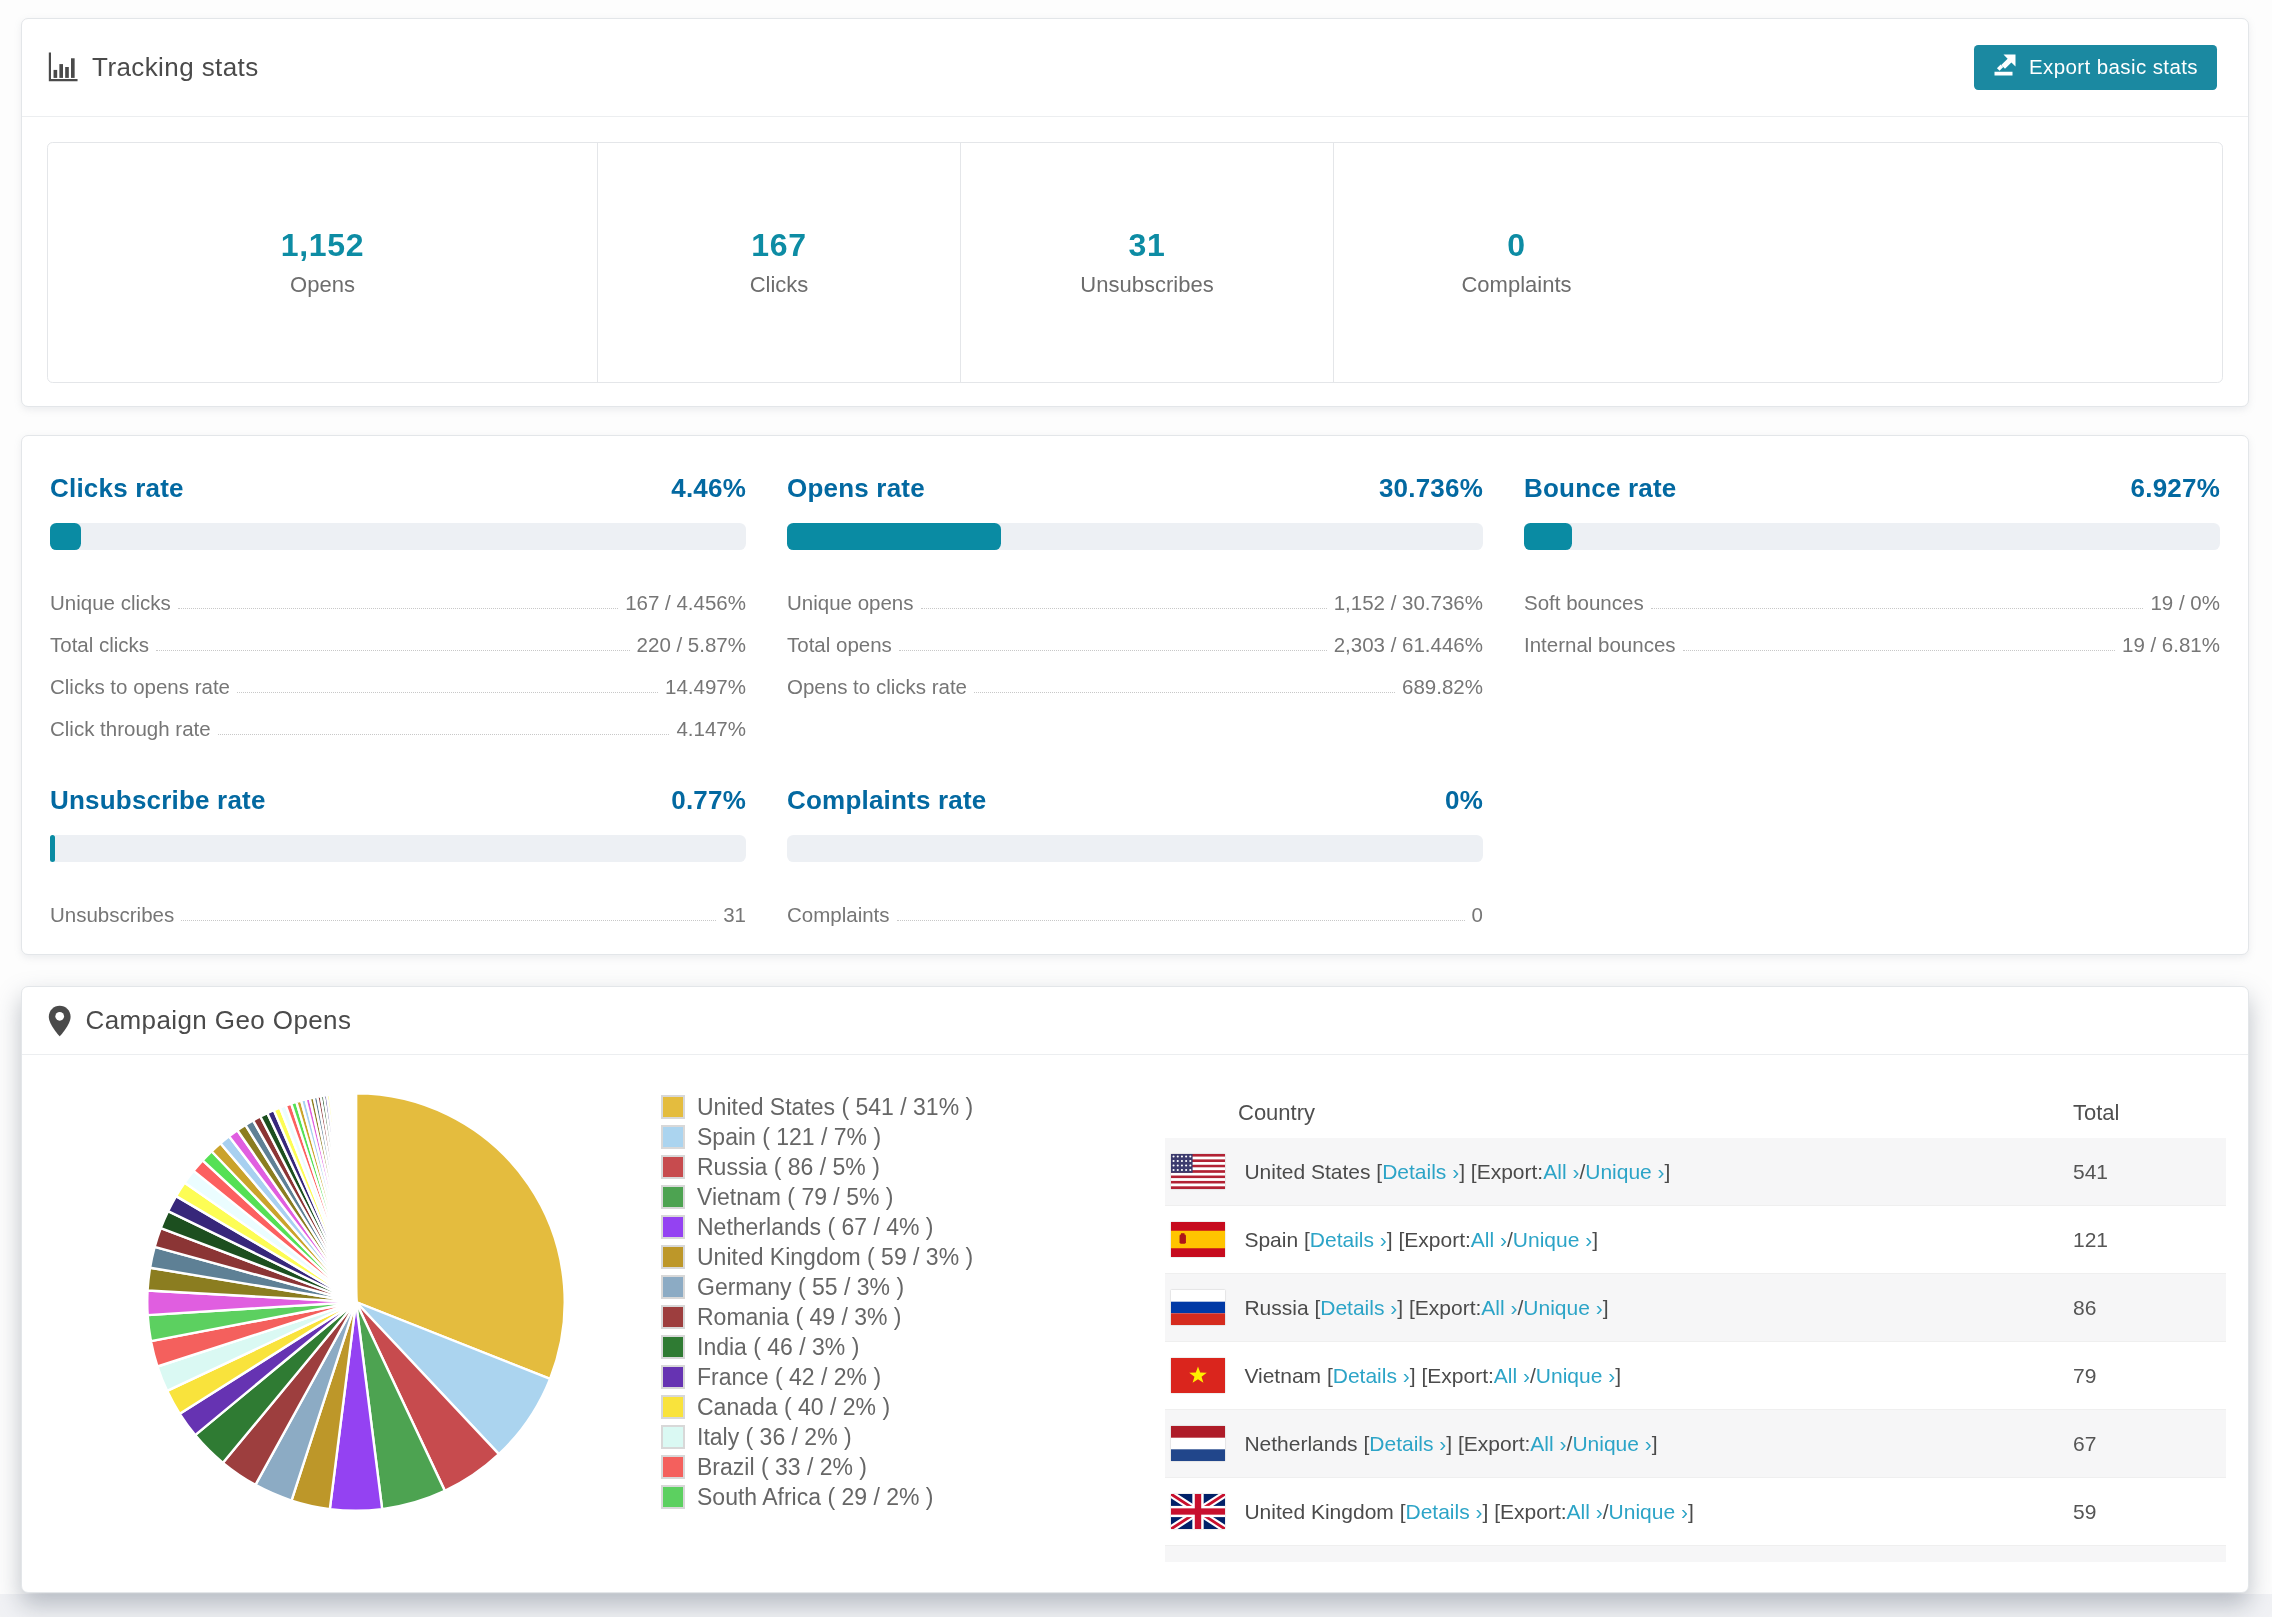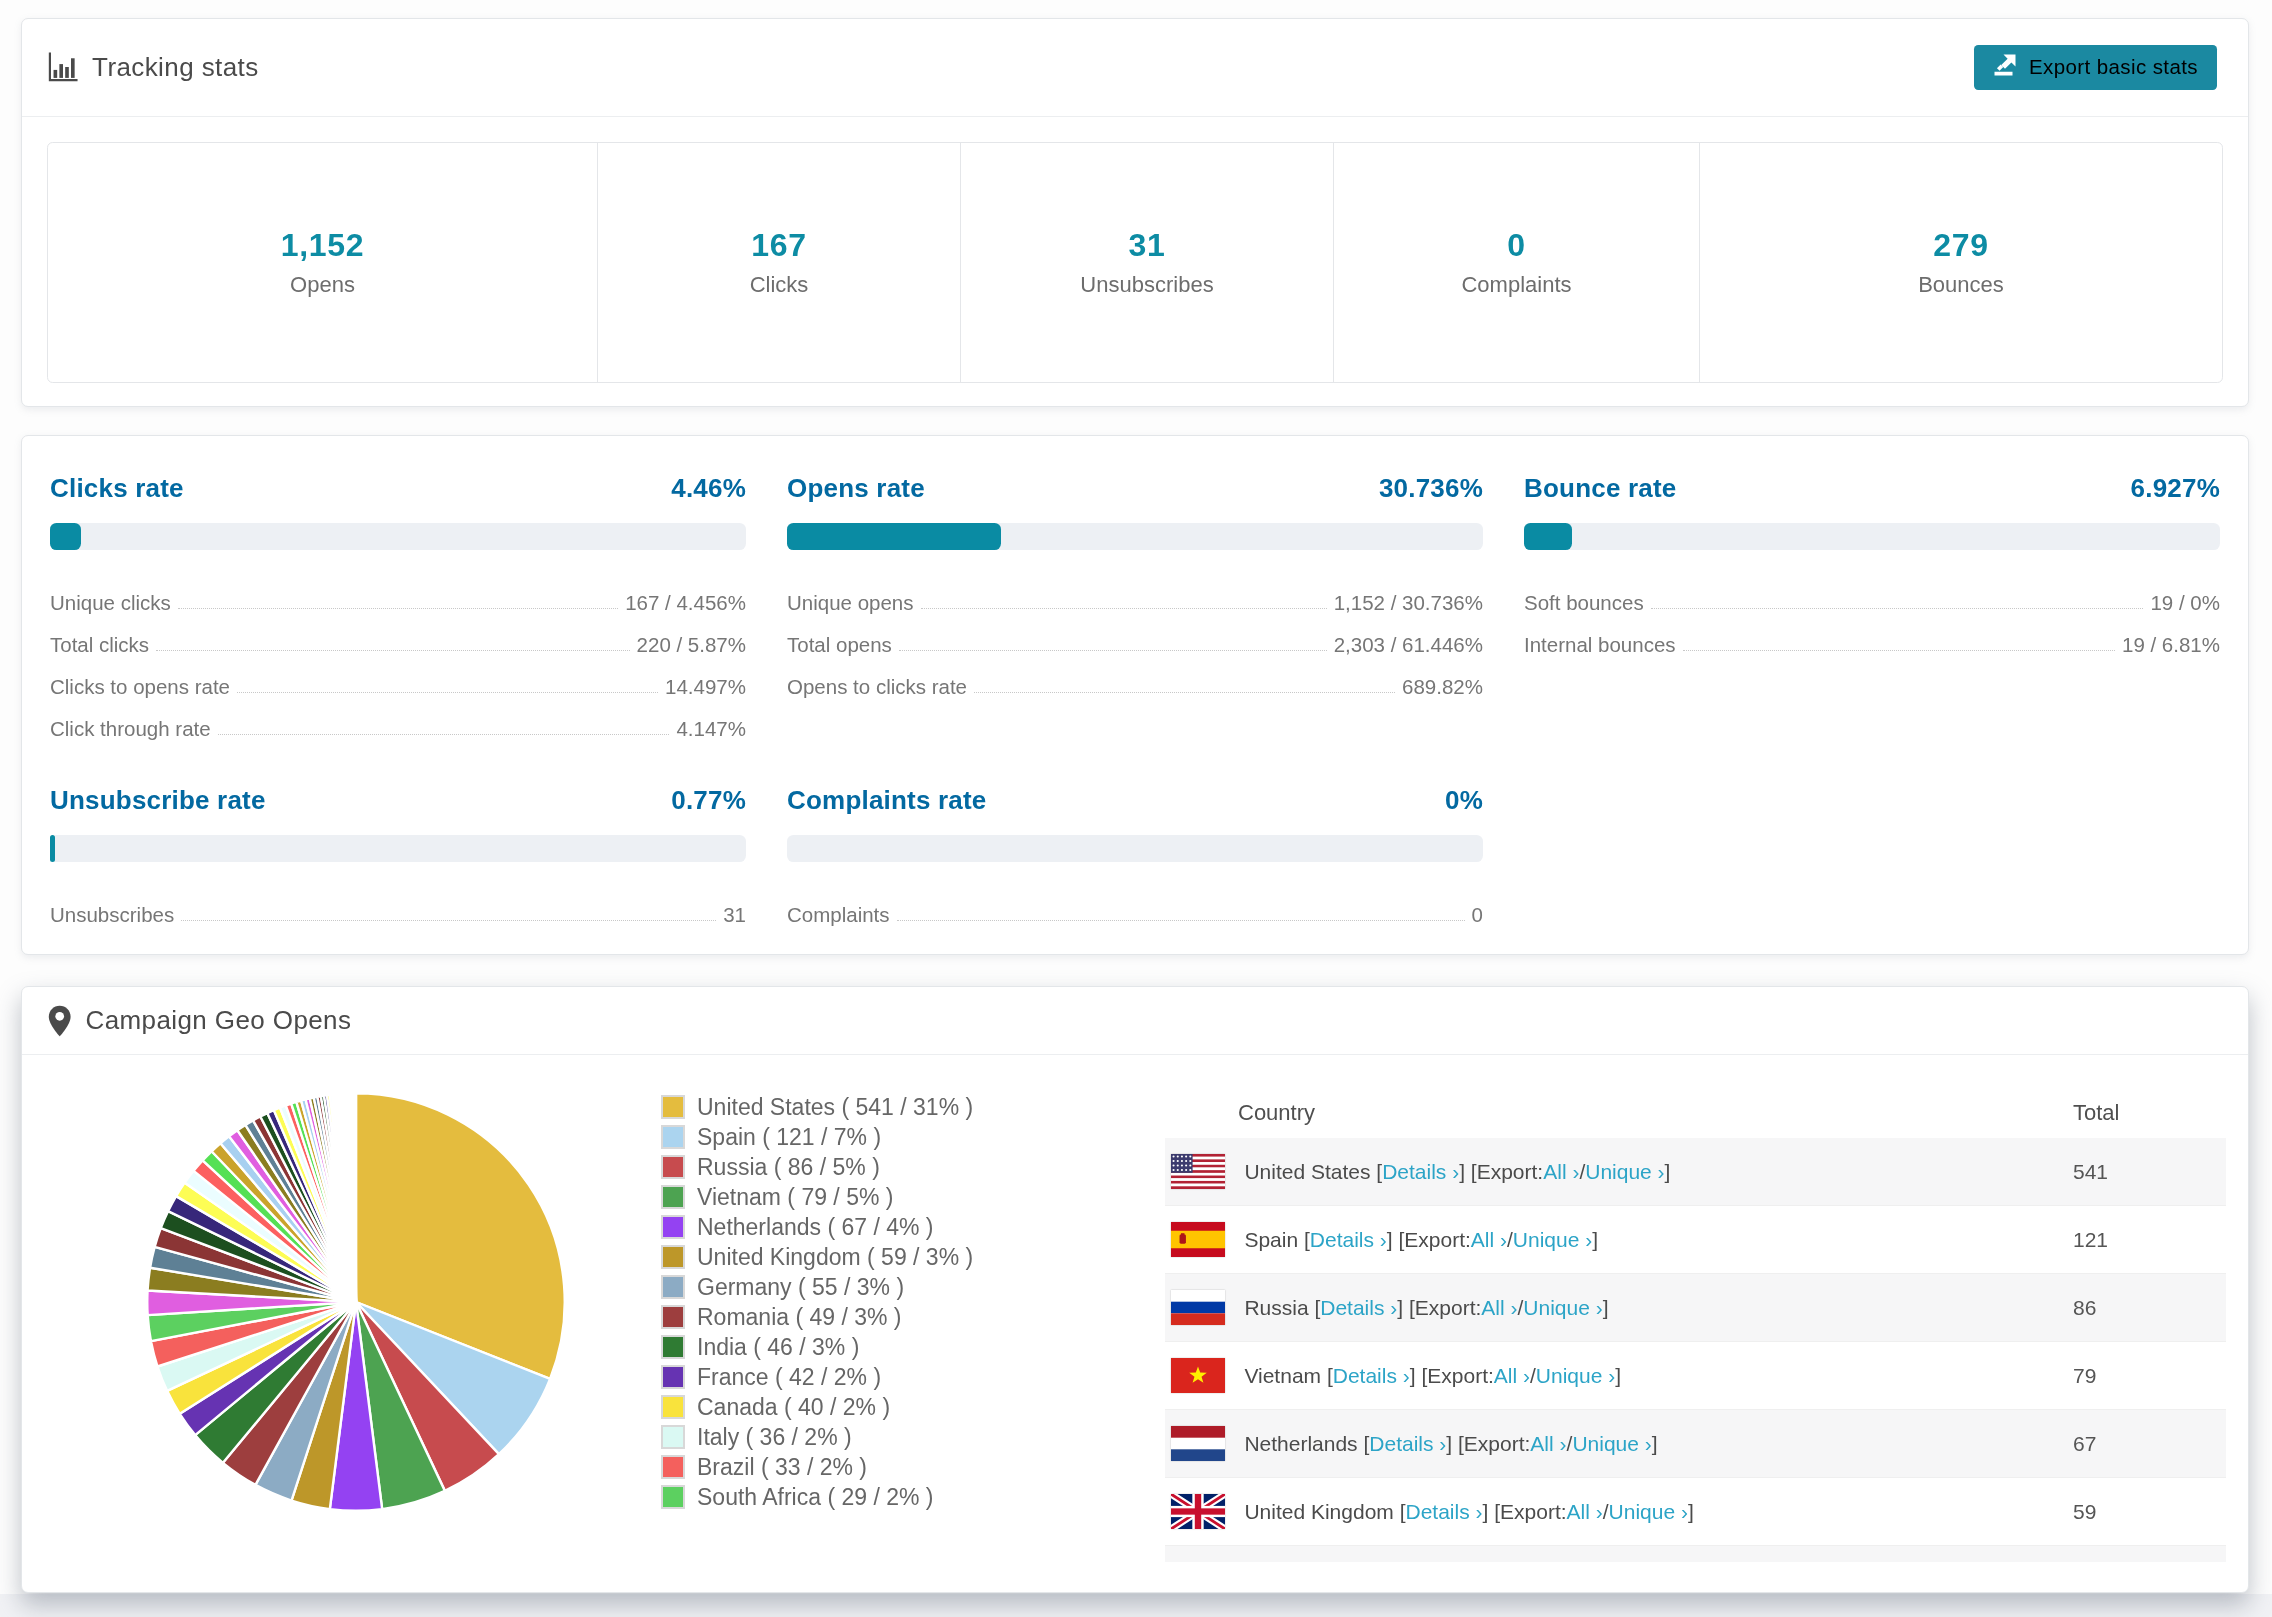--- a/index.html
+++ b/index.html
@@ -19,21 +19,21 @@
   .card2{top:435px;height:518px;}
   .card3{top:986px;height:605px;box-shadow:0 11.3px 24px rgba(96,105,120,.4);}
 
   
   .card-header{display:flex;align-items:center;height:97px;padding:0 31px 0 25.4px;border-bottom:1.4px solid #eceef0;}
   .card-header.geo{height:67px;}
   .hdr-icon{display:flex;align-items:center;}
   .hdr-title{font-size:26px;font-weight:500;color:#4a4a4a;margin:0 0 0 12.7px;letter-spacing:0.4px;}
   .export-btn{
     margin-left:auto;display:flex;align-items:center;gap:12px;
-    background:#1b89a1;color:#000000;border:none;border-radius:4.2px;
+    background:#1b89a1;color:#ffffff;border:none;border-radius:4.2px;
     height:45px;padding:0 19px;font-size:20.5px;cursor:pointer;
     font-family:inherit;letter-spacing:0.4px;
   }
 
   
   .summary{
     margin:25.4px 25px 0 25px;height:239px;border:1.4px solid #e4e6e9;border-radius:5.6px;
     display:grid;grid-template-columns:549px 363px 373px 366px auto;
   }
   .stat-cell{display:flex;flex-direction:column;justify-content:center;text-align:center;border-left:1.4px solid #e4e6e9;}
@@ -109,24 +109,20 @@
         <div class="stat-value">167</div>
         <div class="stat-label">Clicks</div>
       </div>
       <div class="stat-cell">
         <div class="stat-value">31</div>
         <div class="stat-label">Unsubscribes</div>
       </div>
       <div class="stat-cell">
         <div class="stat-value">0</div>
         <div class="stat-label">Complaints</div>
-      </div>
-      <div class="stat-cell">
-        <div class="stat-value">279</div>
-        <div class="stat-label">Bounces</div>
       </div>
     </div>
 </section>
 
 <section class="card card2">
   <div class="rates-wrap">
     <div class="rates-grid" id="rates-grid">
         <div class="rate-block">
           <div class="rate-head">
             <span class="rate-name">Clicks rate</span>

